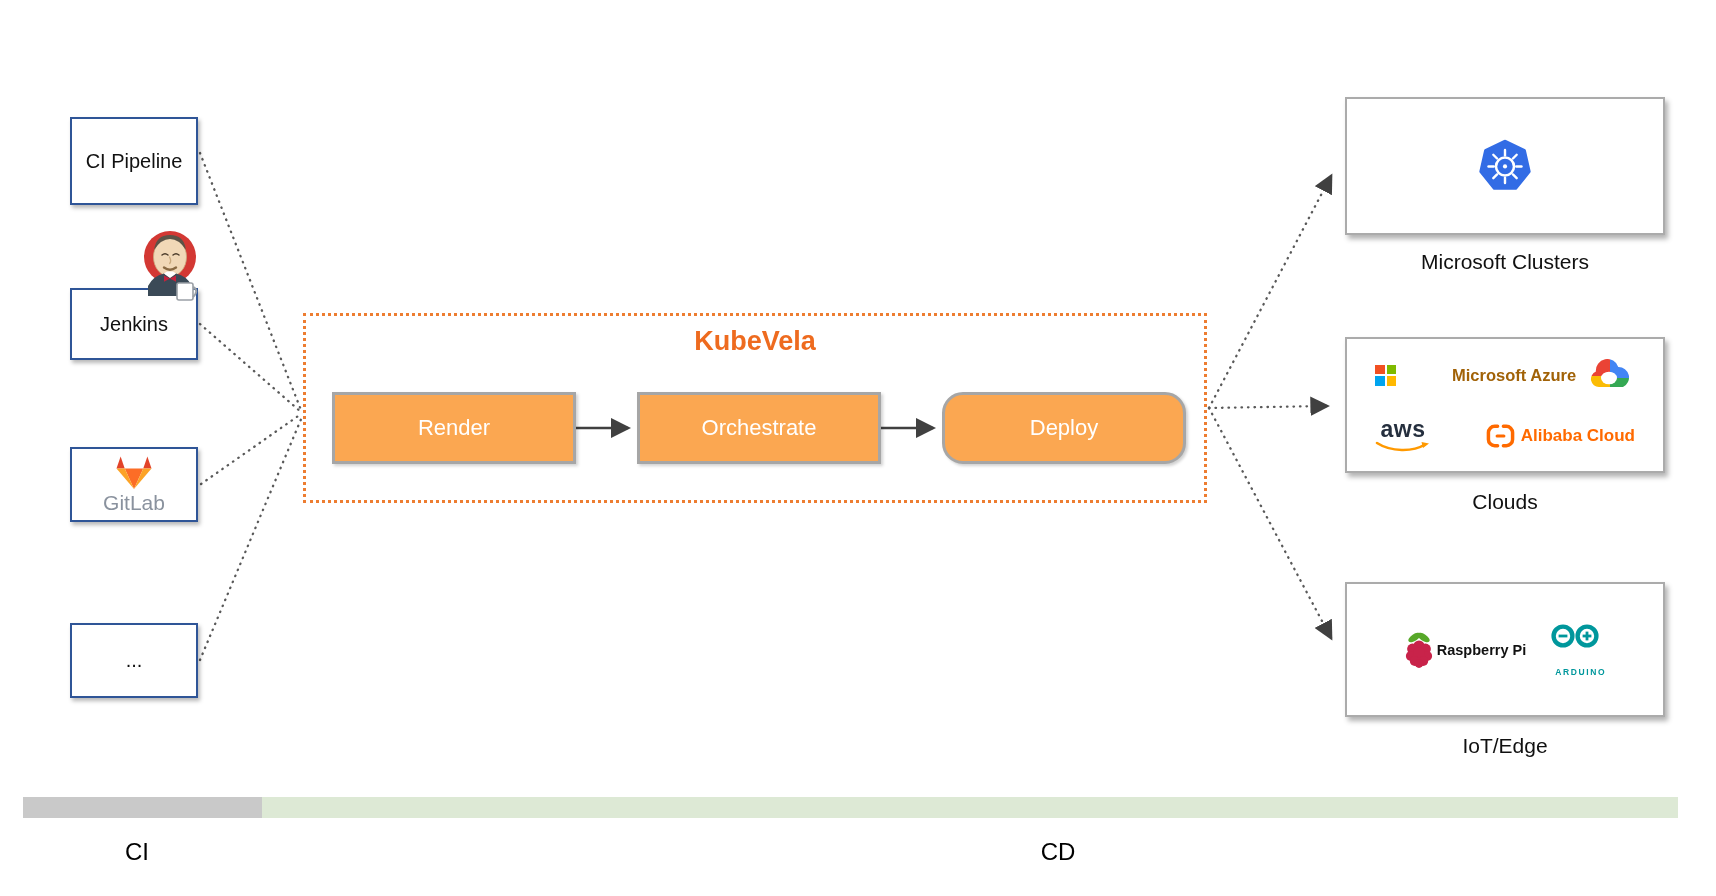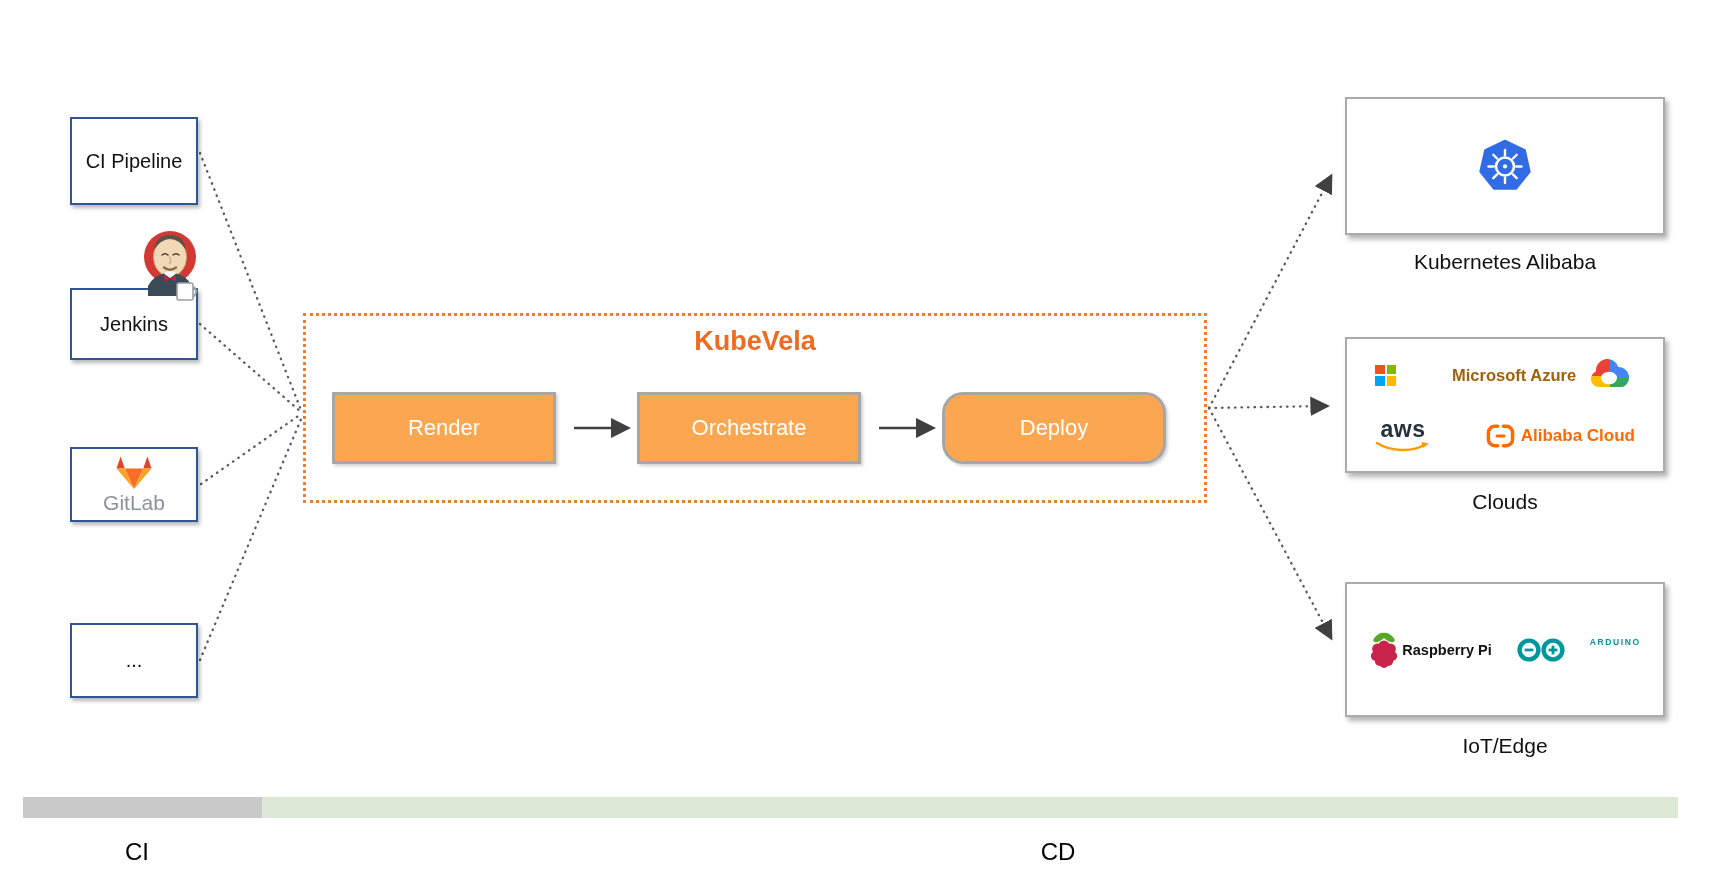--- a/index.html
+++ b/index.html
@@ -26,21 +26,21 @@
   .gitlab-word{font-size:21px;color:#8A929E;margin-top:1px;}
   
   #kubevela-box{
     position:absolute;left:303px;top:313px;width:904px;height:190px;box-sizing:border-box;
     border:3px dotted #ED7D31;z-index:2;
   }
   #kubevela-title{
     text-align:center;margin-top:10px;font-size:27px;font-weight:bold;color:#EE6B1F;
   }
   .stage{
-    position:absolute;top:392px;width:224px;height:72px;box-sizing:border-box;z-index:2;
+    position:absolute;top:392px;width:244px;height:72px;box-sizing:border-box;z-index:2;
     background:#FBA751;border:3px solid #A6A6A6;color:#fff;font-size:22px;
     display:flex;align-items:center;justify-content:center;
     box-shadow:2px 2px 3px rgba(0,0,0,0.18);
   }
   #stage-render{left:332px;}
   #stage-orchestrate{left:637px;}
   #stage-deploy{left:942px;border-radius:21px;}
   
   .tgt-box{
     position:absolute;left:1345px;width:320px;box-sizing:border-box;z-index:2;background:#fff;
@@ -59,21 +59,21 @@
   .azure{display:flex;align-items:center;gap:8px;}
   .ms-squares{display:grid;grid-template-columns:9.5px 9.5px;grid-template-rows:9.5px 9.5px;gap:2px;}
   .ms-squares i{display:block;}
   .azure-word{font-size:16.5px;color:#a16207;font-weight:600;margin-left:48px;}
   .aws-logo{display:flex;flex-direction:column;align-items:center;line-height:1;}
   .aws-word{font-weight:bold;font-size:23px;color:#252F3E;letter-spacing:0.5px;}
   .alibaba{display:flex;align-items:center;gap:6px;}
   .alibaba-word{font-size:17px;font-weight:bold;color:#FF6A00;white-space:nowrap;}
   .rpi{display:flex;align-items:center;gap:3px;text-align:center;}
   .rpi-word{font-size:14.5px;font-weight:bold;color:#111;}
-  .arduino{display:flex;flex-direction:row;align-items:flex-start;gap:18px;}
+  .arduino{display:flex;flex-direction:column;align-items:flex-end;gap:18px;}
   .arduino-word{font-size:8.5px;font-weight:bold;color:#00979C;letter-spacing:1.6px;}
   
   #bar-ci{position:absolute;left:23px;top:797px;width:239px;height:21px;background:#C9C9C9;z-index:2;}
   #bar-cd{position:absolute;left:262px;top:797px;width:1416px;height:21px;background:#DDE9D5;z-index:2;}
   .phase-label{position:absolute;top:838px;width:90px;text-align:center;font-size:24px;z-index:2;color:#000;}
   #label-ci{left:92px;}
   #label-cd{left:1013px;}
 </style>
 </head>
 <body>
@@ -162,21 +162,21 @@
         <line x1="18" y1="25.8" x2="18" y2="29.3"></line>
         <line x1="10.5" y1="18.3" x2="7" y2="18.3"></line>
         <line x1="25.5" y1="18.3" x2="29" y2="18.3"></line>
         <line x1="12.7" y1="13" x2="10.2" y2="10.5"></line>
         <line x1="23.3" y1="13" x2="25.8" y2="10.5"></line>
         <line x1="12.7" y1="23.6" x2="10.2" y2="26.1"></line>
         <line x1="23.3" y1="23.6" x2="25.8" y2="26.1"></line>
       </g>
     </svg>
   </div>
-  <div class="tgt-label" id="label-k8s">Kubernetes Alibaba</div>
+  <div class="tgt-label" id="label-k8s">Microsoft Clusters</div>
 
   <div class="tgt-box" id="box-clouds">
     <div class="cloud-row">
       <div class="azure">
         <span class="ms-squares">
           <i style="background:#F25022"></i>
             <i style="background:#7FBA00"></i>
           <i style="background:#00A4EF"></i>
             <i style="background:#FFB900"></i>
         </span>

